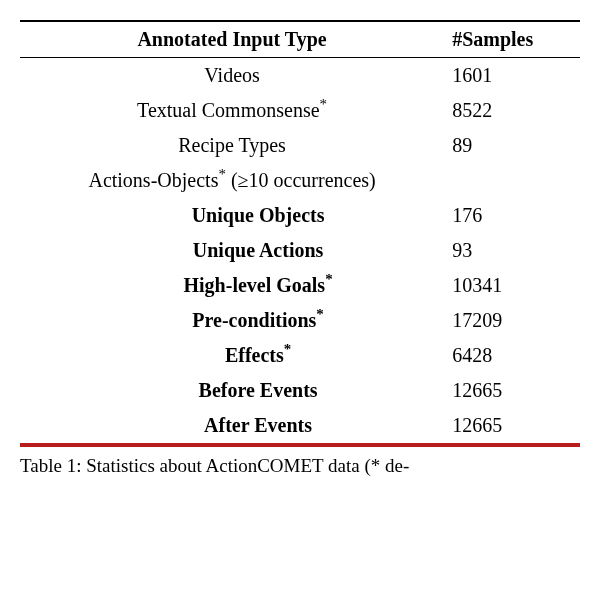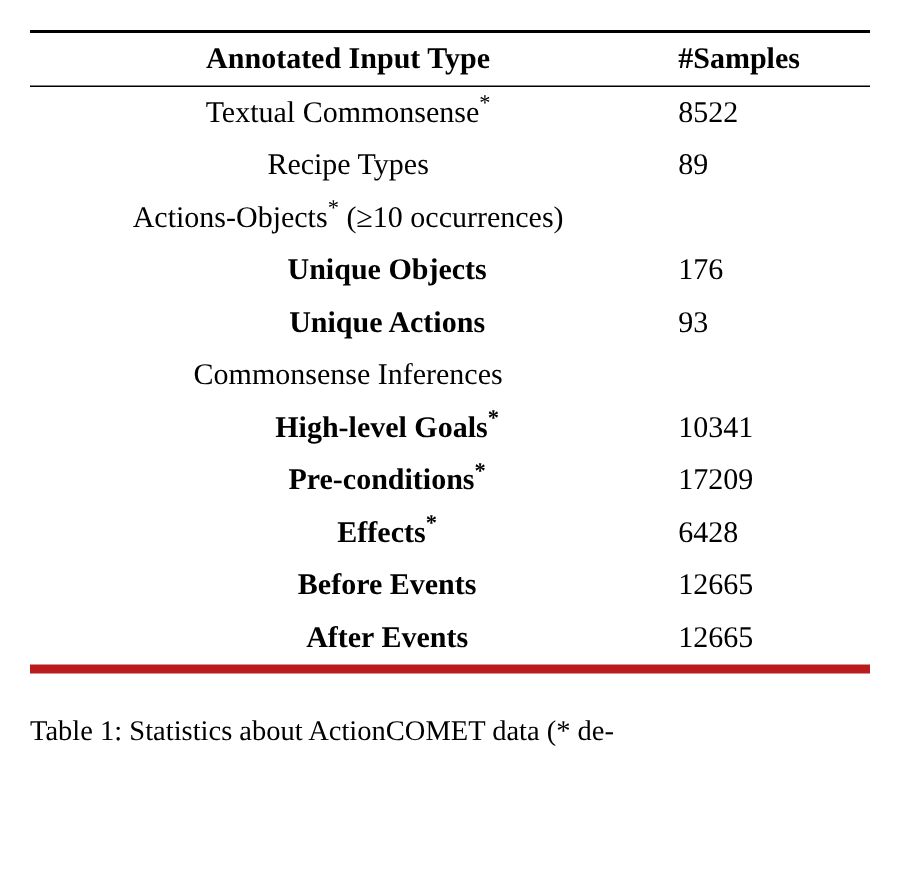--- a/index.html
+++ b/index.html
@@ -12,21 +12,21 @@
     }
     table {
       border-collapse: collapse;
       width: 560px;
     }
     thead tr {
       border-top: 2px solid black;
       border-bottom: 1px solid black;
     }
     tbody tr:last-child {
-      border-bottom: 6px solid #b91c1c;
+      border-bottom: 4px solid #b91c1c;
       margin-top: 36px;
     }
     th, td {
       padding: 6px 8px;
       text-align: center;
       vertical-align: top;
     }
     th:first-child {
       font-weight: bold;
     }
@@ -40,58 +40,58 @@
     .indent {
       padding-left: 60px;
       font-weight: bold;
     }
     .sup {
       vertical-align: super;
       font-size: 0.75em;
       line-height: 0;
     }
     .caption {
-      margin-top: 28px;
+      margin-top: 8px;
       font-size: 19px;
     }
   </style>
 </head>
 <body>
 
 <table>
   <thead>
     <tr>
       <th>Annotated Input Type</th>
       <th>#Samples</th>
     </tr>
   </thead>
   <tbody>
+    <tr>
+      <td>Videos</td>
+      <td>1601</td>
+    </tr>
     <tr>
       <td><span>Textual Commonsense</span><span class="sup">*</span></td>
       <td>8522</td>
     </tr>
     <tr>
       <td>Recipe Types</td>
       <td>89</td>
     </tr>
     <tr>
       <td><span>Actions-Objects</span><span class="sup">*</span><span> (≥10 occurrences)</span></td>
       <td></td>
     </tr>
     <tr>
       <td class="indent">Unique Objects</td>
       <td>176</td>
     </tr>
     <tr>
       <td class="indent">Unique Actions</td>
       <td>93</td>
-    </tr>
-    <tr>
-      <td>Commonsense Inferences</td>
-      <td></td>
     </tr>
     <tr>
       <td class="indent"><span>High-level Goals</span><span class="sup">*</span></td>
       <td>10341</td>
     </tr>
     <tr>
       <td class="indent"><span>Pre-conditions</span><span class="sup">*</span></td>
       <td>17209</td>
     </tr>
     <tr>

